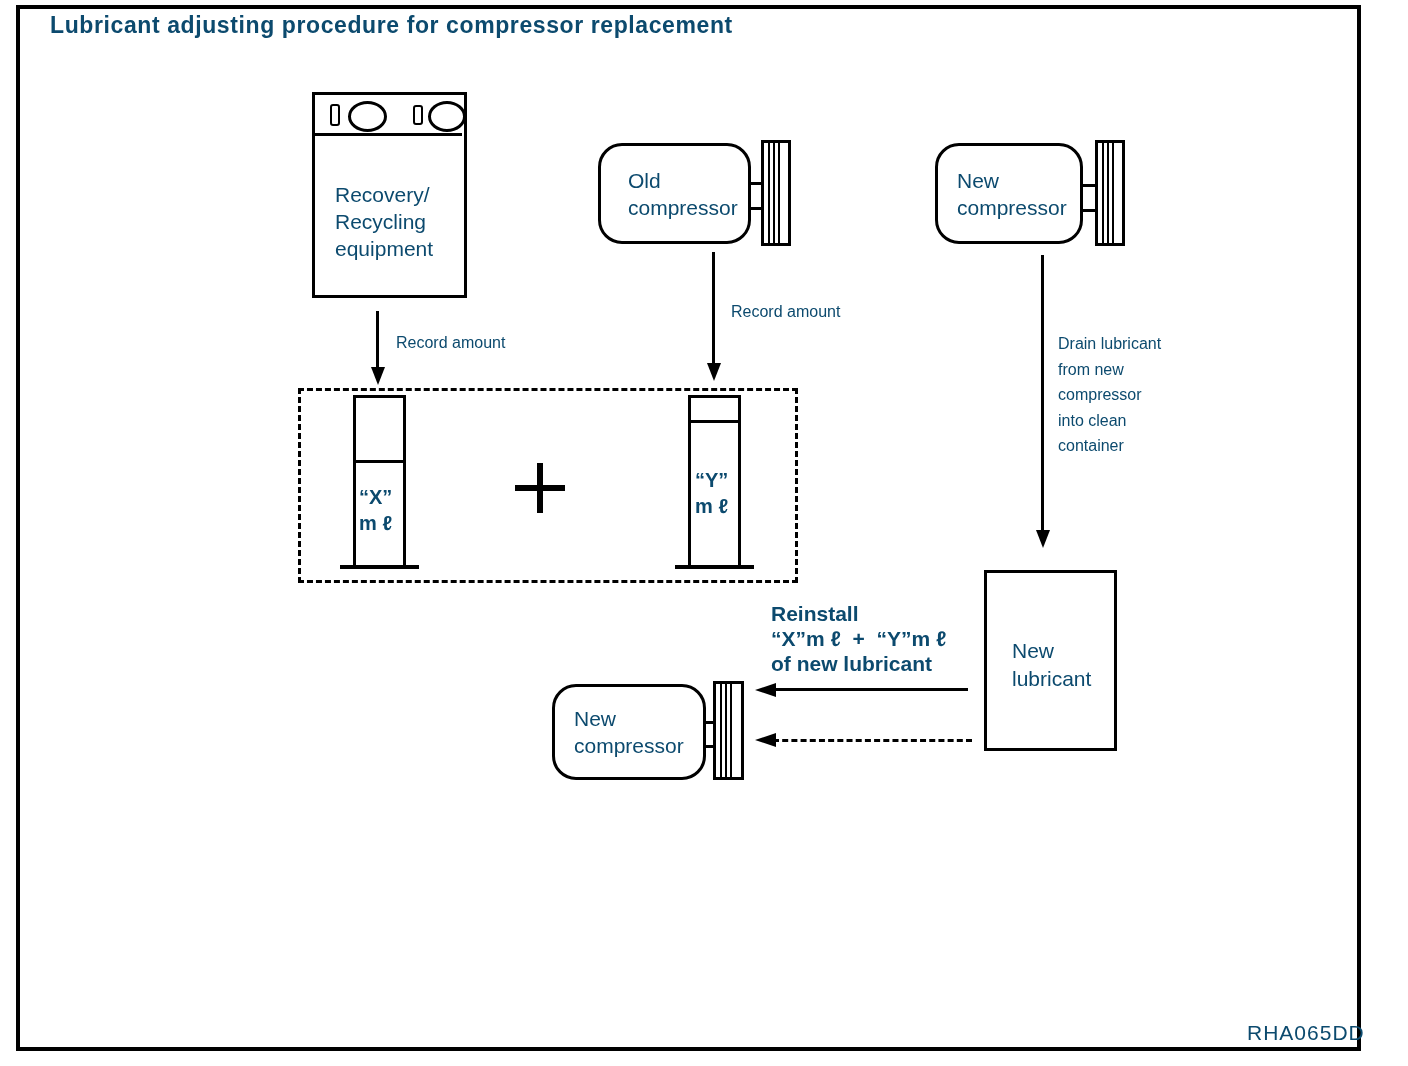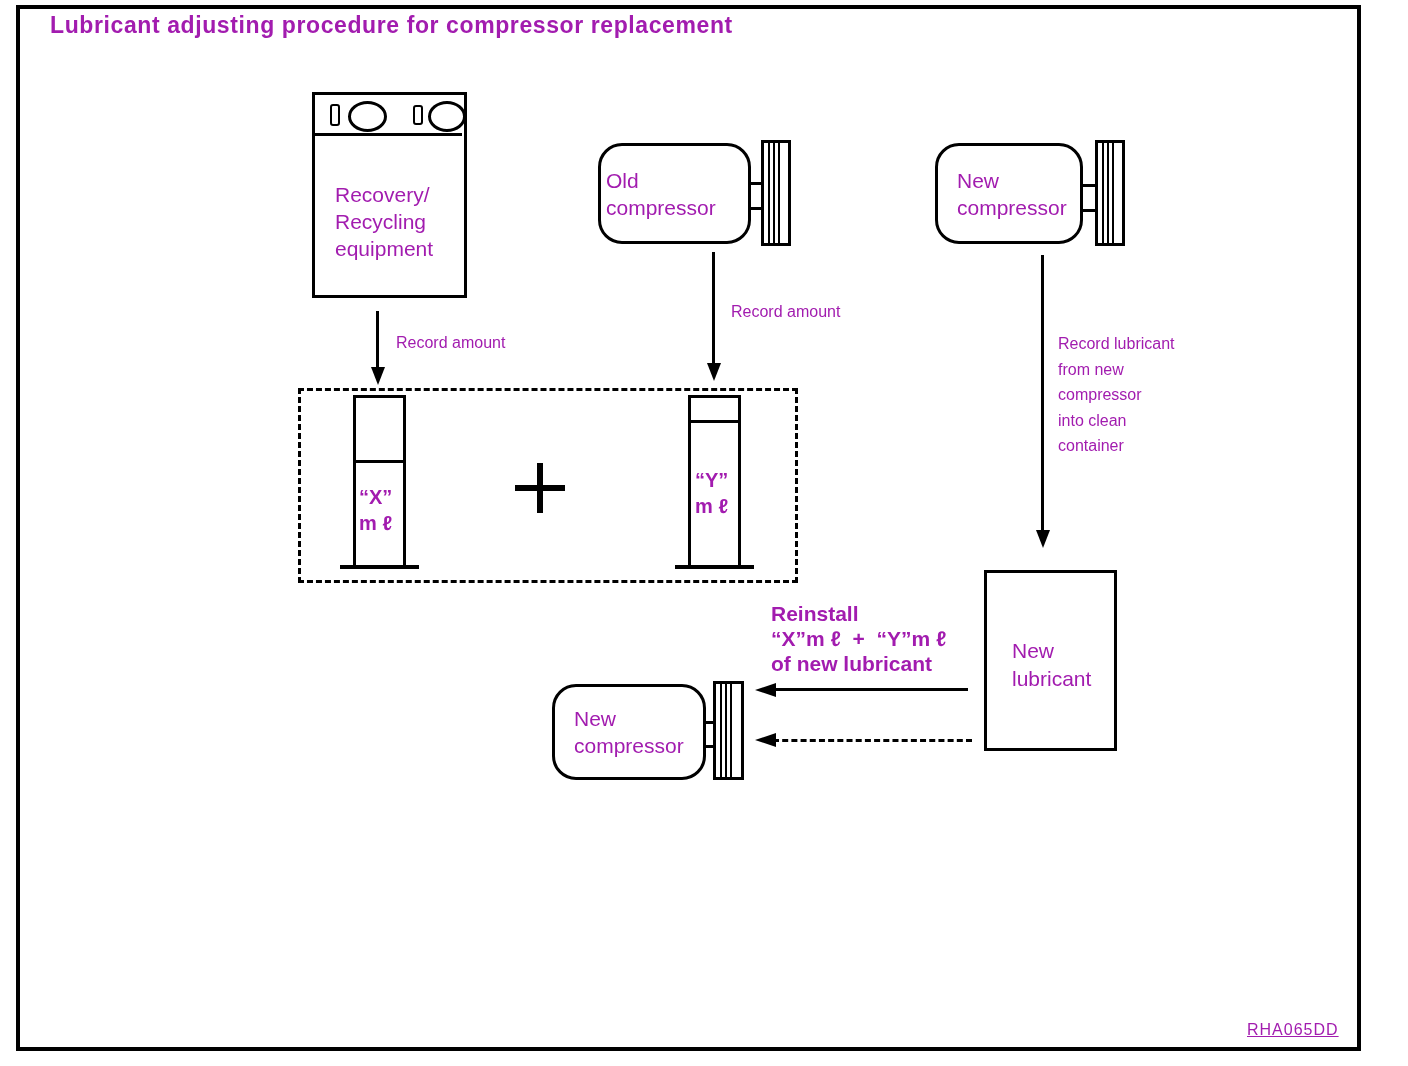--- a/index.html
+++ b/index.html
@@ -1,38 +1,38 @@
 <!DOCTYPE html>
 <html><head>
 <meta charset="utf-8">
 <style>
   html,body{margin:0;padding:0;background:#fff;}
   .canvas{
     position:relative;width:1408px;height:1066px;background:#fff;overflow:hidden;
-    font-family:"Liberation Sans","DejaVu Sans",sans-serif;color:#a21caf;
+    font-family:"Liberation Sans","DejaVu Sans",sans-serif;color:#0c4a6e;
   }
   .abs{position:absolute;}
   .ml{white-space:pre-wrap;}
   .frame{left:16px;top:5px;width:1337px;height:1038px;border:4px solid #000;}
   .title{left:50px;top:12px;font-size:23px;font-weight:bold;letter-spacing:.6px;}
 
   
   .box{border:3px solid #000;box-sizing:border-box;background:#fff;}
   .rounded{border-radius:24px;display:flex;align-items:center;}
   .boxlabel{font-size:21px;line-height:27px;}
 
   
   .recovery{left:312px;top:92px;width:155px;height:206px;}
   .rec-header{left:0;top:0;width:147px;height:38px;border-bottom:3px solid #000;}
   .pill{border:2px solid #000;border-radius:3px;background:#fff;}
   .oval{border:3px solid #000;border-radius:50%;background:#fff;}
   .rec-label{left:20px;top:86px;}
 
   
-  .old-comp{left:598px;top:143px;width:153px;height:101px;padding-left:5px;}
+  .old-comp{left:598px;top:143px;width:153px;height:101px;padding-left:27px;}
   .newc-top{left:935px;top:143px;width:148px;height:101px;padding-left:19px;}
   .newc-bot{left:552px;top:684px;width:154px;height:96px;padding-left:19px;}
   .stub{background:#000;height:3px;}
   .pulley{border:3px solid #000;box-sizing:border-box;background:#fff;}
   .rib{position:absolute;top:0;bottom:0;width:2px;background:#000;}
 
   
   .vline{width:3px;background:#000;}
   .head-down{width:0;height:0;border-left:7px solid transparent;border-right:7px solid transparent;border-top:18px solid #000;}
   .head-left{width:0;height:0;border-top:7px solid transparent;border-bottom:7px solid transparent;border-right:21px solid #000;}
@@ -54,21 +54,21 @@
   .plus .v{position:absolute;left:22px;top:0;width:6px;height:50px;background:#000;}
 
   
   .lub{left:984px;top:570px;width:133px;height:181px;}
   .lub-label{left:25px;top:64px;font-size:21px;line-height:28px;}
 
   .reinstall{left:771px;top:601px;font-size:21px;font-weight:bold;line-height:25px;}
   .addnote{left:758px;top:763px;width:233px;height:168px;border:3px dashed #000;box-sizing:border-box;}
   .addnote-text{left:13px;top:8px;font-size:21px;font-weight:bold;line-height:25px;}
 
-  .figcode{left:1247px;top:1021px;font-size:16px;letter-spacing:1px;text-decoration:underline;}
+  .figcode{left:1247px;top:1021px;font-size:21px;letter-spacing:1px;}
 </style>
 </head>
 <body>
 
 <div class="canvas">
 
   <div class="abs frame"></div>
   <div class="abs title">Lubricant adjusting procedure for compressor replacement</div>
 
   <div class="abs box recovery">
@@ -110,21 +110,21 @@
   <div class="abs vline" style="left:376px;top:311px;height:57px;"></div>
   <div class="abs head-down" style="left:371px;top:367px;"></div>
   <div class="abs small-label" style="left:396px;top:330px;">Record amount</div>
 
   <div class="abs vline" style="left:712px;top:252px;height:112px;"></div>
   <div class="abs head-down" style="left:707px;top:363px;"></div>
   <div class="abs small-label" style="left:731px;top:299px;">Record amount</div>
 
   <div class="abs vline" style="left:1041px;top:255px;height:276px;"></div>
   <div class="abs head-down" style="left:1036px;top:530px;"></div>
-  <div class="abs small-label ml" style="left:1058px;top:331px;">Record lubricant
+  <div class="abs small-label ml" style="left:1058px;top:331px;">Drain lubricant
 from new
 compressor
 into clean
 container</div>
 
   <div class="abs dashbox"></div>
 
   <div class="abs cyl cyl-x"></div>
   <div class="abs fill-line" style="left:353px;top:460px;width:53px;"></div>
   <div class="abs base-line" style="left:340px;top:565px;width:79px;"></div>

